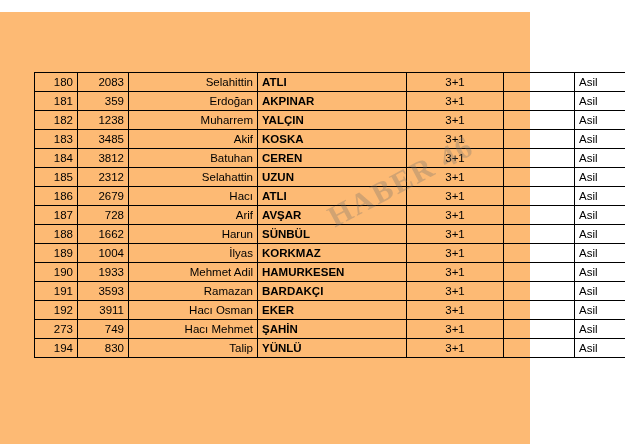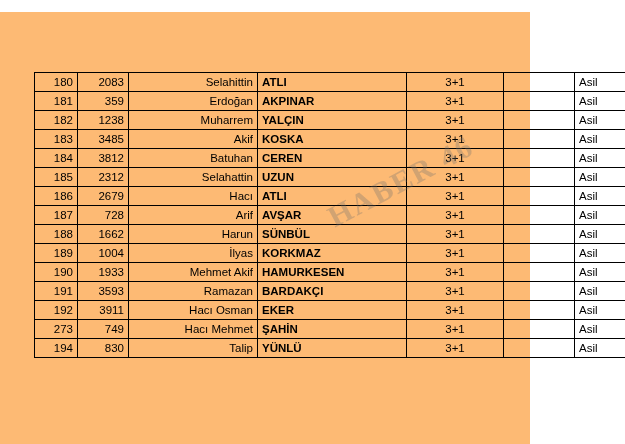--- a/index.html
+++ b/index.html
@@ -192,21 +192,21 @@
             <td class="c-no">1004</td>
             <td class="c-first">İlyas</td>
             <td class="c-last">KORKMAZ</td>
             <td class="c-room">3+1</td>
             <td class="c-blank"></td>
             <td class="c-status">Asil</td>
           </tr>
           <tr>
             <td class="c-rank">190</td>
             <td class="c-no">1933</td>
-            <td class="c-first">Mehmet Akif</td>
+            <td class="c-first">Mehmet Adil</td>
             <td class="c-last">HAMURKESEN</td>
             <td class="c-room">3+1</td>
             <td class="c-blank"></td>
             <td class="c-status">Asil</td>
           </tr>
           <tr>
             <td class="c-rank">191</td>
             <td class="c-no">3593</td>
             <td class="c-first">Ramazan</td>
             <td class="c-last">BARDAKÇI</td>

